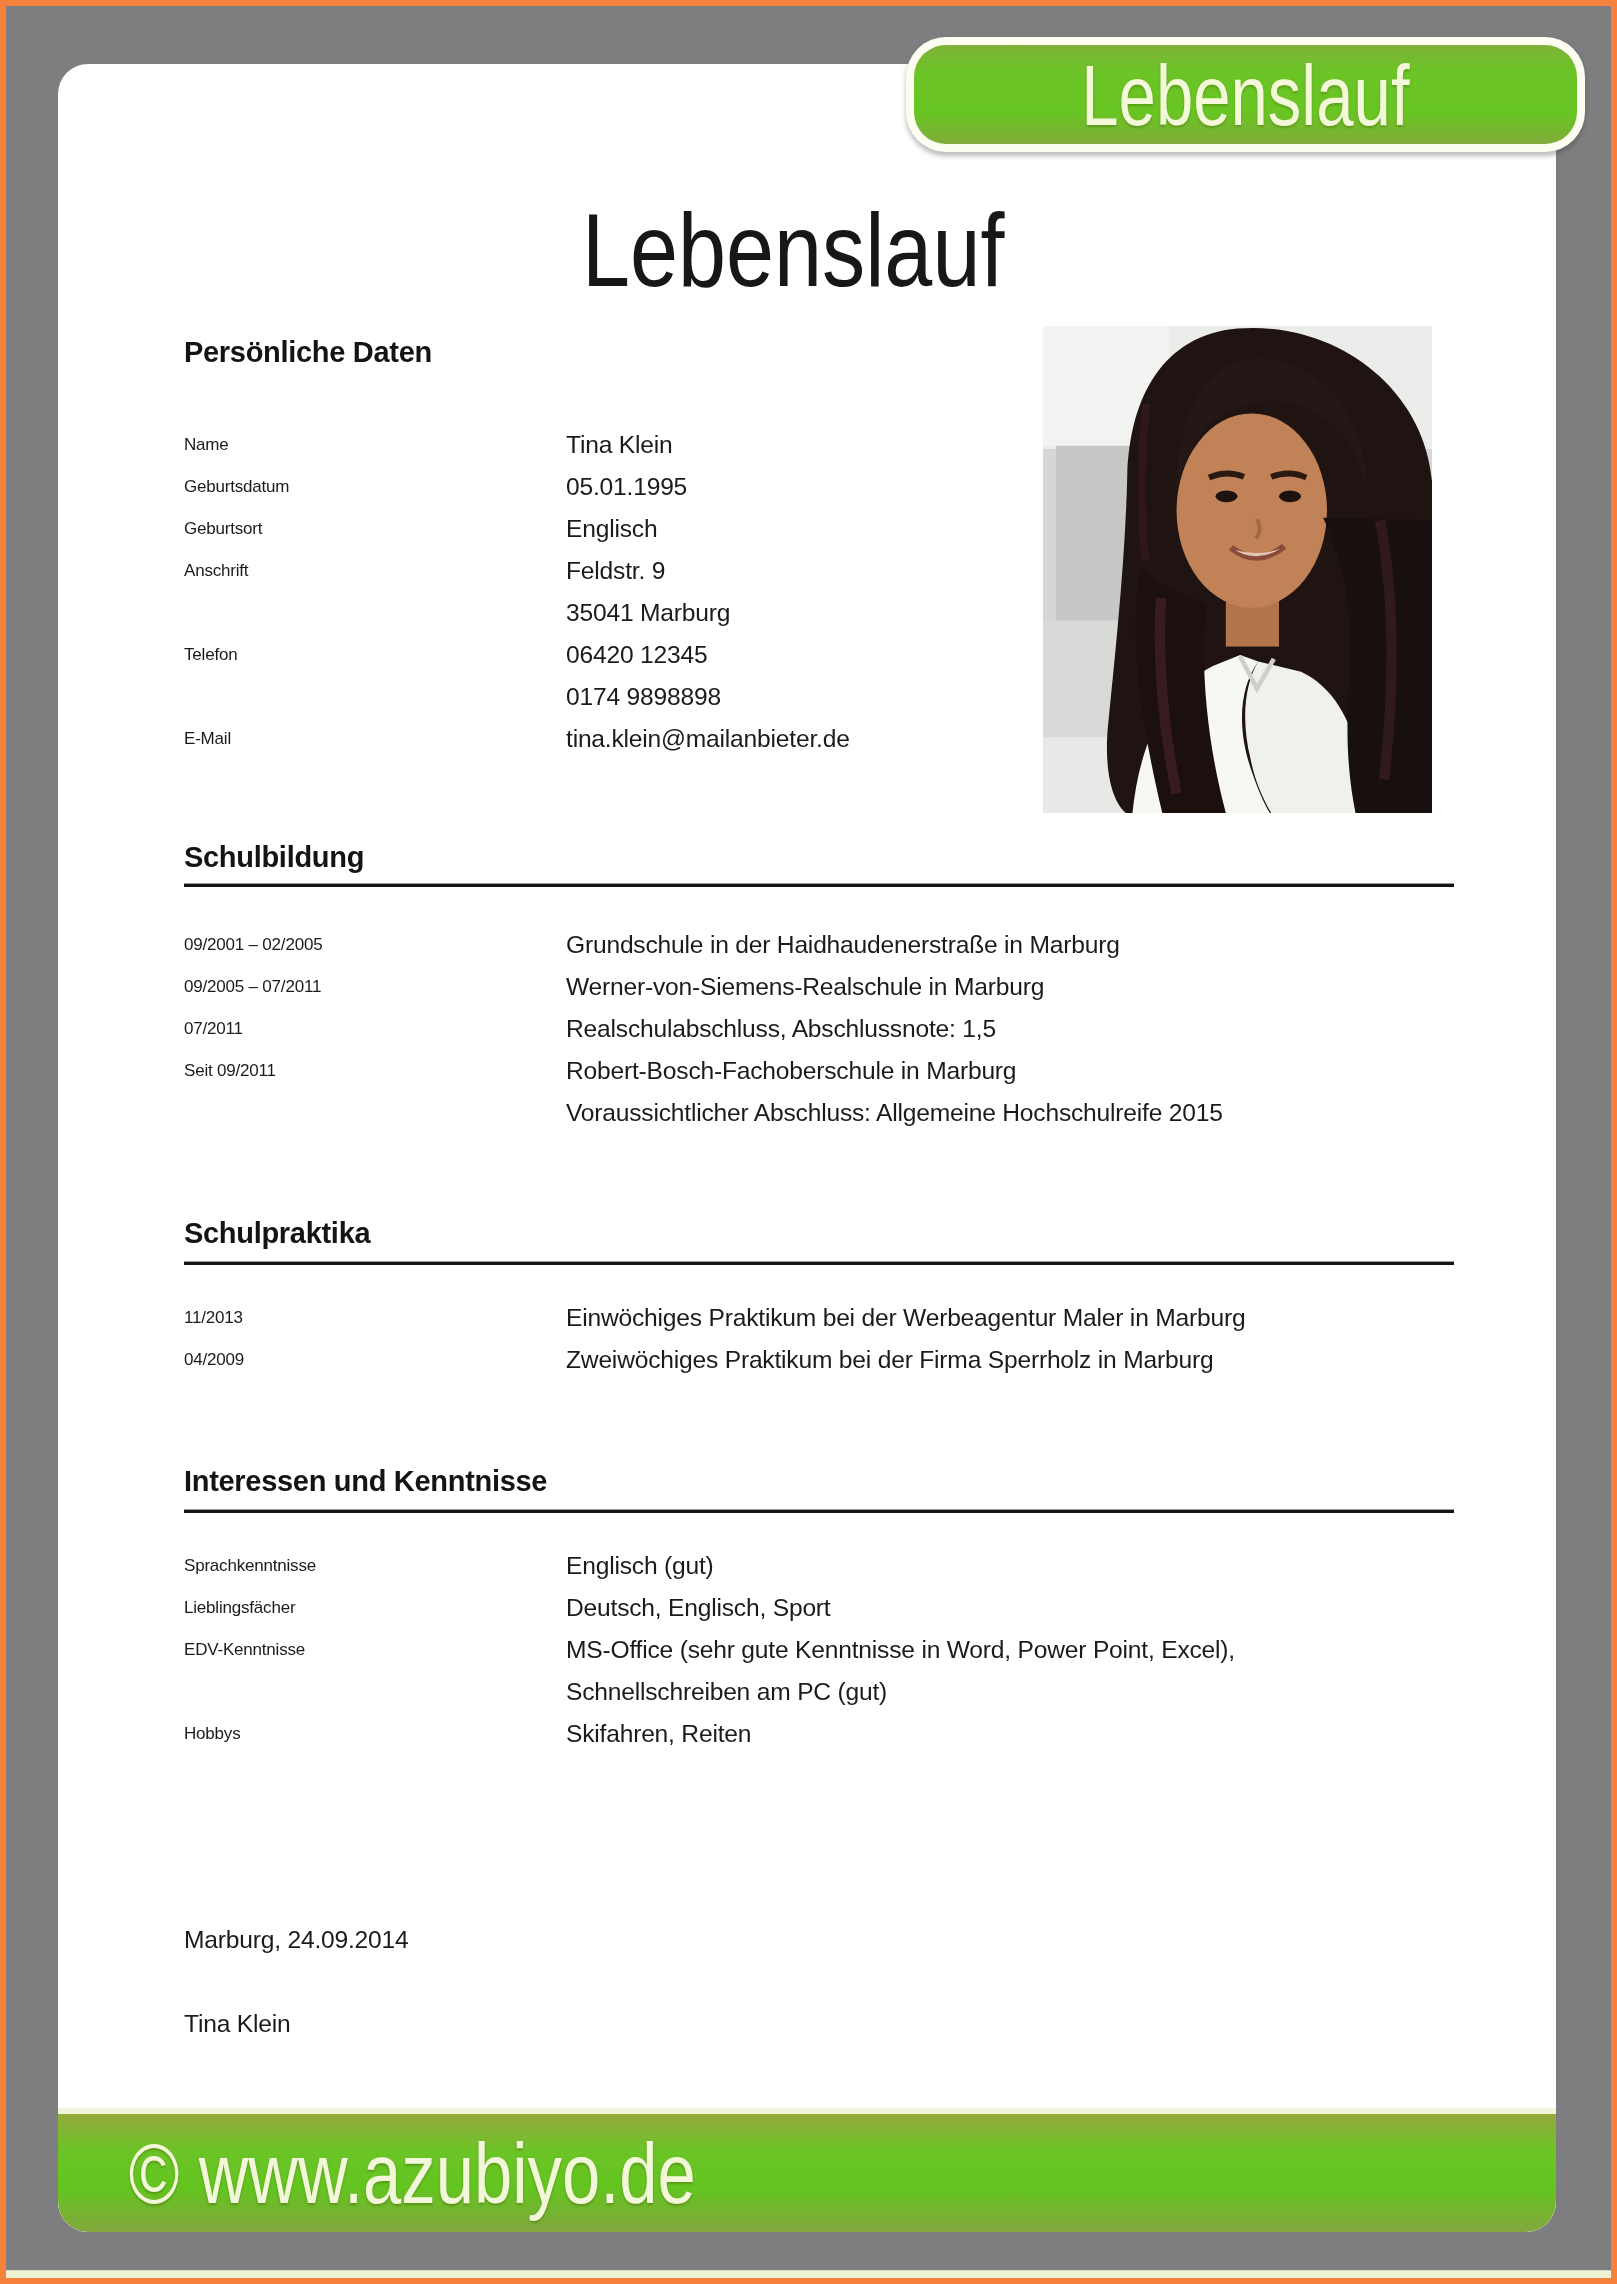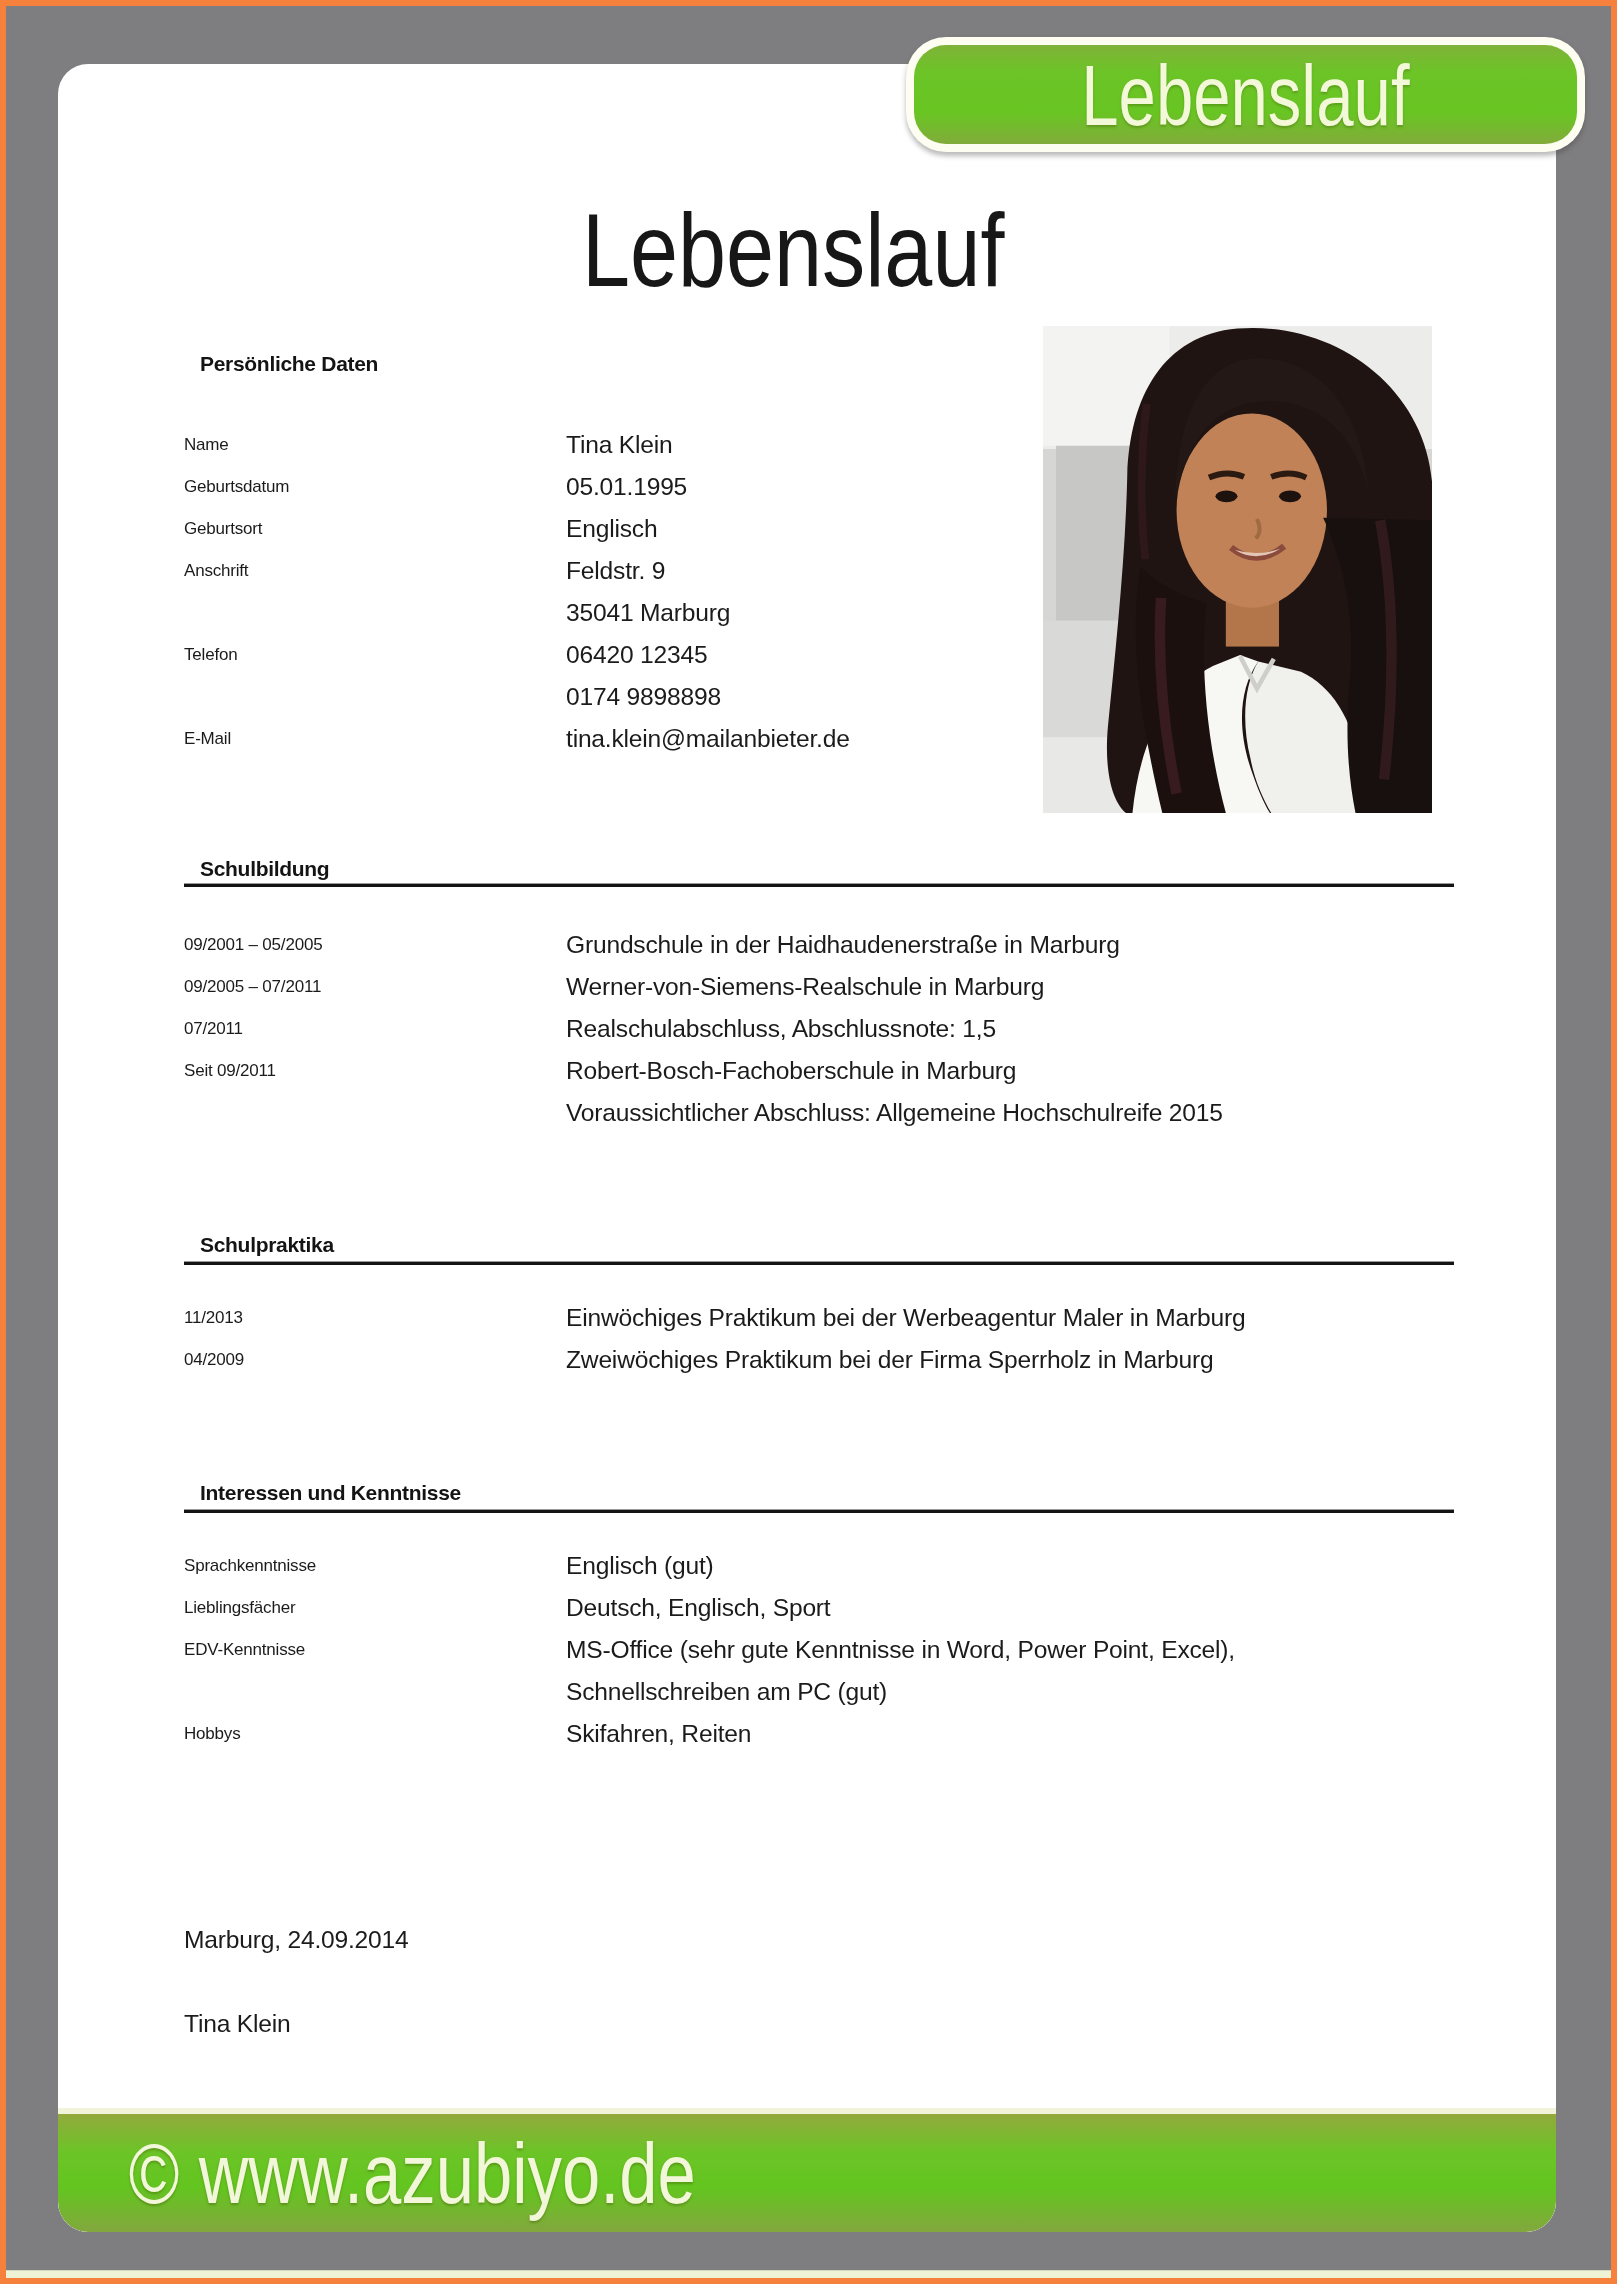--- a/index.html
+++ b/index.html
@@ -37,22 +37,22 @@
     text-shadow:0 1.9px 2.6px rgba(60,90,0,.35);
   }
   
   .doc-title{
     position:absolute;left:524px;top:132px;margin:0;font-weight:normal;
     font-size:104px;line-height:1.05;color:#171717;white-space:nowrap;
   }
   .doc-title .condense{display:inline-block;transform:scaleX(.83);transform-origin:left center;}
   
   .sec-heading{
-    position:absolute;left:126px;margin:16px;
-    font-size:21px;font-weight:bold;letter-spacing:-0.3px;color:#141414;
+    position:absolute;left:126px;margin:0;
+    font-size:29px;font-weight:bold;letter-spacing:-0.3px;color:#141414;
     white-space:nowrap;
   }
   .rule{
     position:absolute;left:126px;width:1270px;height:3.9px;
     background:linear-gradient(#9a9a9a 0 30%,#141414 30% 100%);
   }
   .rows{position:absolute;left:126px;width:1286px;}
   .row{display:flex;height:42px;align-items:center;}
   .row .lbl{width:382px;flex:0 0 382px;font-size:17px;letter-spacing:-0.2px;white-space:nowrap;}
   .row .val{flex:1;font-size:24.6px;letter-spacing:-0.2px;white-space:nowrap;}
@@ -157,21 +157,21 @@
         <path d="M182 420 C176 520 186 622 206 722" stroke="#5a2a33" stroke-width="16" opacity="0.45" fill="none"></path>
         <path d="M520 300 C542 420 542 560 526 700" stroke="#5a2a33" stroke-width="16" opacity="0.4" fill="none"></path>
         <path d="M160 120 C150 200 150 290 158 360" stroke="#4a2028" stroke-width="12" opacity="0.35" fill="none"></path>
       </svg>
     </div>
 
     <h2 class="sec-heading" style="top:777px;">Schulbildung</h2>
     <div class="rule" style="top:819px;"></div>
     <div class="rows" style="top:860px;">
         <div class="row">
-          <span class="lbl">09/2001 – 05/2005</span>
+          <span class="lbl">09/2001 – 02/2005</span>
           <span class="val">Grundschule in der Haidhaudenerstraße in Marburg</span>
         </div>
         <div class="row">
           <span class="lbl">09/2005 – 07/2011</span>
           <span class="val">Werner-von-Siemens-Realschule in Marburg</span>
         </div>
         <div class="row">
           <span class="lbl">07/2011</span>
           <span class="val">Realschulabschluss, Abschlussnote: 1,5</span>
         </div>

